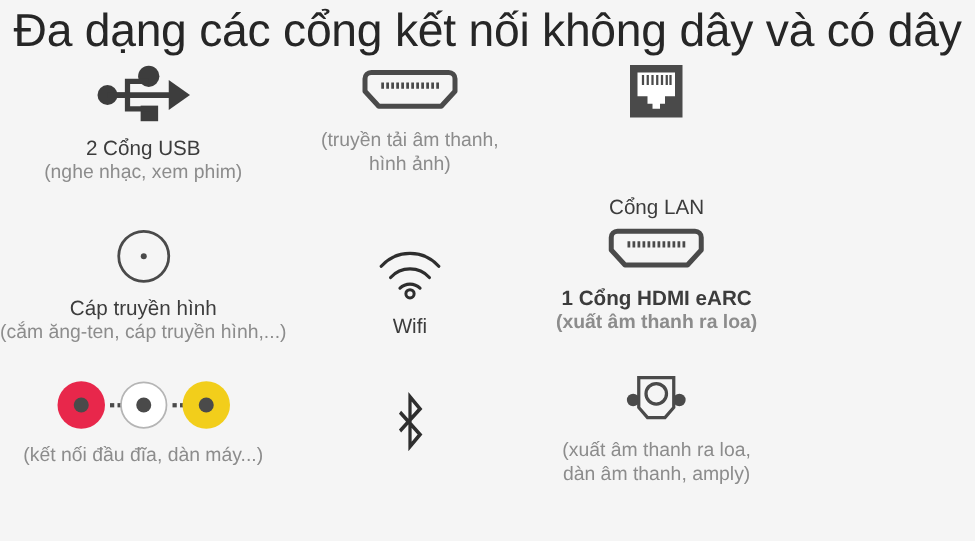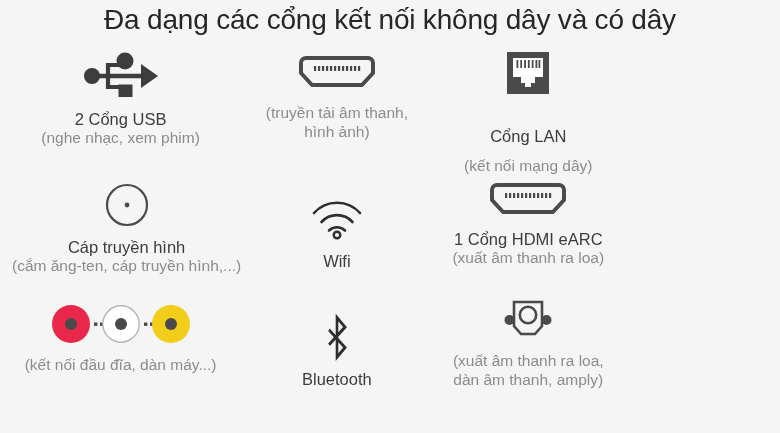--- a/index.html
+++ b/index.html
@@ -22,21 +22,21 @@
     background: #f5f5f5;
   }
 
   
   #title {
     position: absolute;
     top: 4px;
     left: 0;
     width: 780px;
     text-align: center;
-    font-size: 28px;
+    font-size: 37px;
     letter-spacing: -0.2px;
     color: #262626;
     font-weight: 400;
     white-space: nowrap;
   }
 
   
   #grid {
     position: absolute;
     top: 48px;
@@ -72,29 +72,29 @@
   .sub {
     text-align: center;
     font-size: 15.5px;
     color: #8c8c8c;
     line-height: 1.2;
     white-space: nowrap;
   }
 
   
   .c1 .cell:nth-child(1) { height: 132px; }
-  .c1 .cell:nth-child(2) { height: 120px; padding-left: 12px; }
+  .c1 .cell:nth-child(2) { height: 120px; }
   .c1 .cell:nth-child(3) { height: 133px; }
   
   .c2 .cell:nth-child(1) { height: 148px; }
   .c2 .cell:nth-child(2) { height: 108px; }
   .c2 .cell:nth-child(3) { height: 129px; }
   
   .c3 .cell:nth-child(1) { height: 128px; justify-content: space-between; }
-  .c3 .cell:nth-child(2) { height: 120px; }
+  .c3 .cell:nth-child(2) { height: 120px; font-weight: bold; }
   .c3 .cell:nth-child(3) { height: 137px; }
 
   .gap-usb   { height: 10px; }
   .gap-small { height: 8px; }
 
   svg { display: block; }
 </style>
 </head>
 <body>
 
@@ -205,21 +205,20 @@
         <div class="label">Wifi</div>
       </div>
 
       <div class="cell">
         <div class="icon-wrap" style="height:58px;">
           <svg width="40" height="56" viewBox="0 0 40 56">
             <path d="M13 14 L28 27 L20 34.5 L20 3.5 L28 11 L13 24" fill="none" stroke="#2e2e2e" stroke-width="2.6" stroke-linejoin="miter" stroke-linecap="square" transform="translate(0,8) scale(1,1.28)"></path>
           </svg>
         </div>
         <div class="gap-small"></div>
-        <div class="label">Bluetooth</div>
       </div>
     </div>
 
     <div class="col c3">
 
       <div class="cell">
         <div class="icon-wrap" style="height:50px;">
           <svg width="46" height="46" viewBox="0 0 46 46">
             <rect x="2" y="2" width="42" height="42" fill="#4a4a4a"></rect>
             <path d="M8 8 H38 V27 H30 V33 H26 V37 H20 V33 H16 V27 H8 Z" fill="#ffffff"></path>
@@ -229,21 +228,20 @@
               <rect x="19.1" y="10" width="1.8" height="8"></rect>
               <rect x="22.9" y="10" width="1.8" height="8"></rect>
               <rect x="26.7" y="10" width="1.8" height="8"></rect>
               <rect x="30.5" y="10" width="1.8" height="8"></rect>
               <rect x="33.5" y="10" width="1.8" height="8"></rect>
             </g>
           </svg>
         </div>
         <div class="gap-small"></div>
         <div class="label">Cổng LAN</div>
-        <div class="sub">(kết nối mạng dây)</div>
       </div>
 
       <div class="cell">
         <div class="icon-wrap" style="height:46px;">
           <svg width="78" height="38" viewBox="0 0 78 38">
             <path d="M8 5 H70 A5 5 0 0 1 75 10 V20 L64 32 H14 L3 20 V10 A5 5 0 0 1 8 5 Z" fill="none" stroke="#4a4a4a" stroke-width="4" stroke-linejoin="round"></path>
             <g fill="#4a4a4a">
               <rect x="16" y="13" width="2.2" height="5"></rect>
                 <rect x="20" y="13" width="2.2" height="5"></rect>
               <rect x="24" y="13" width="2.2" height="5"></rect>

